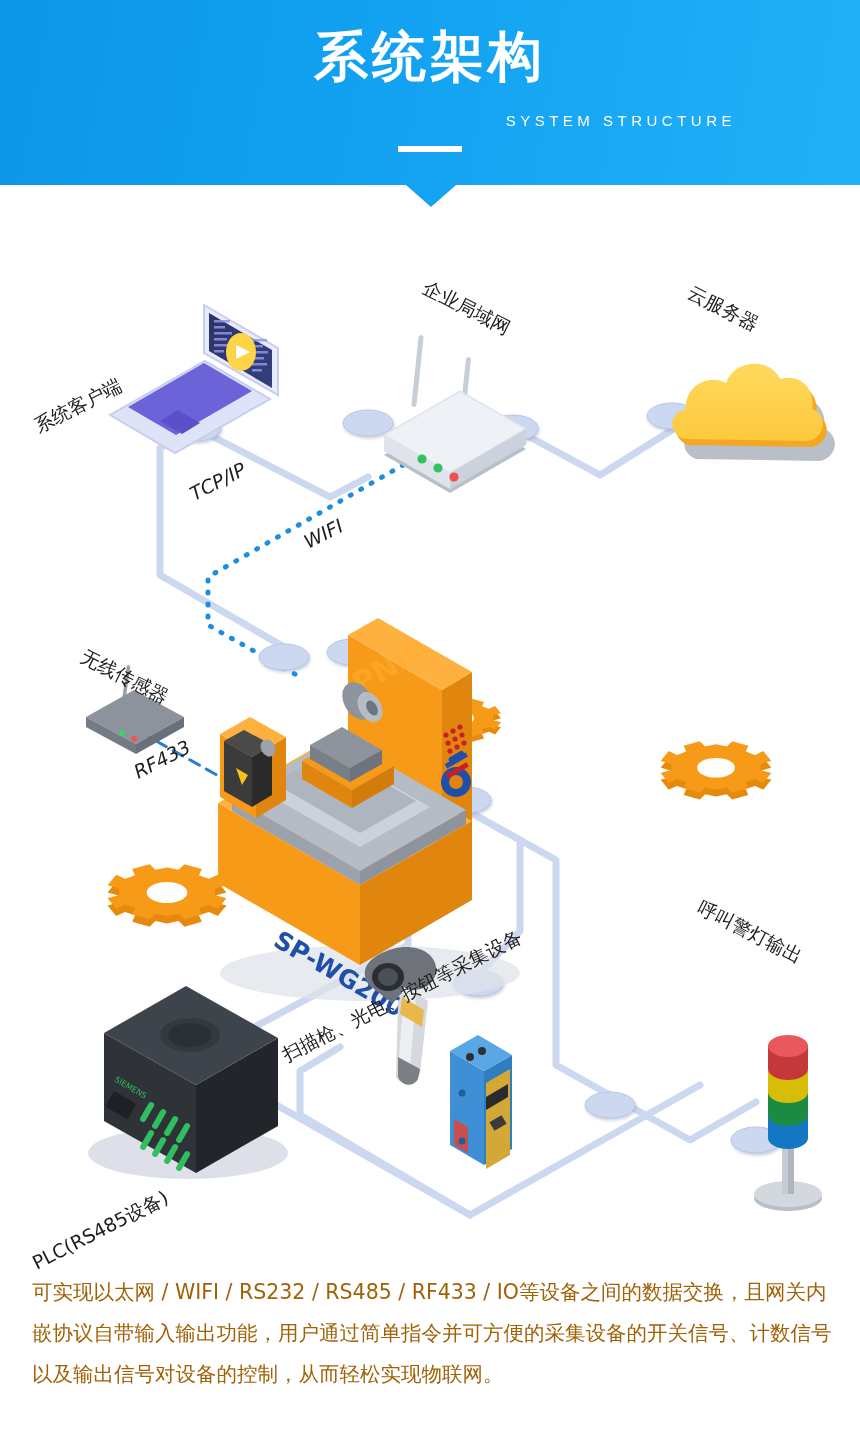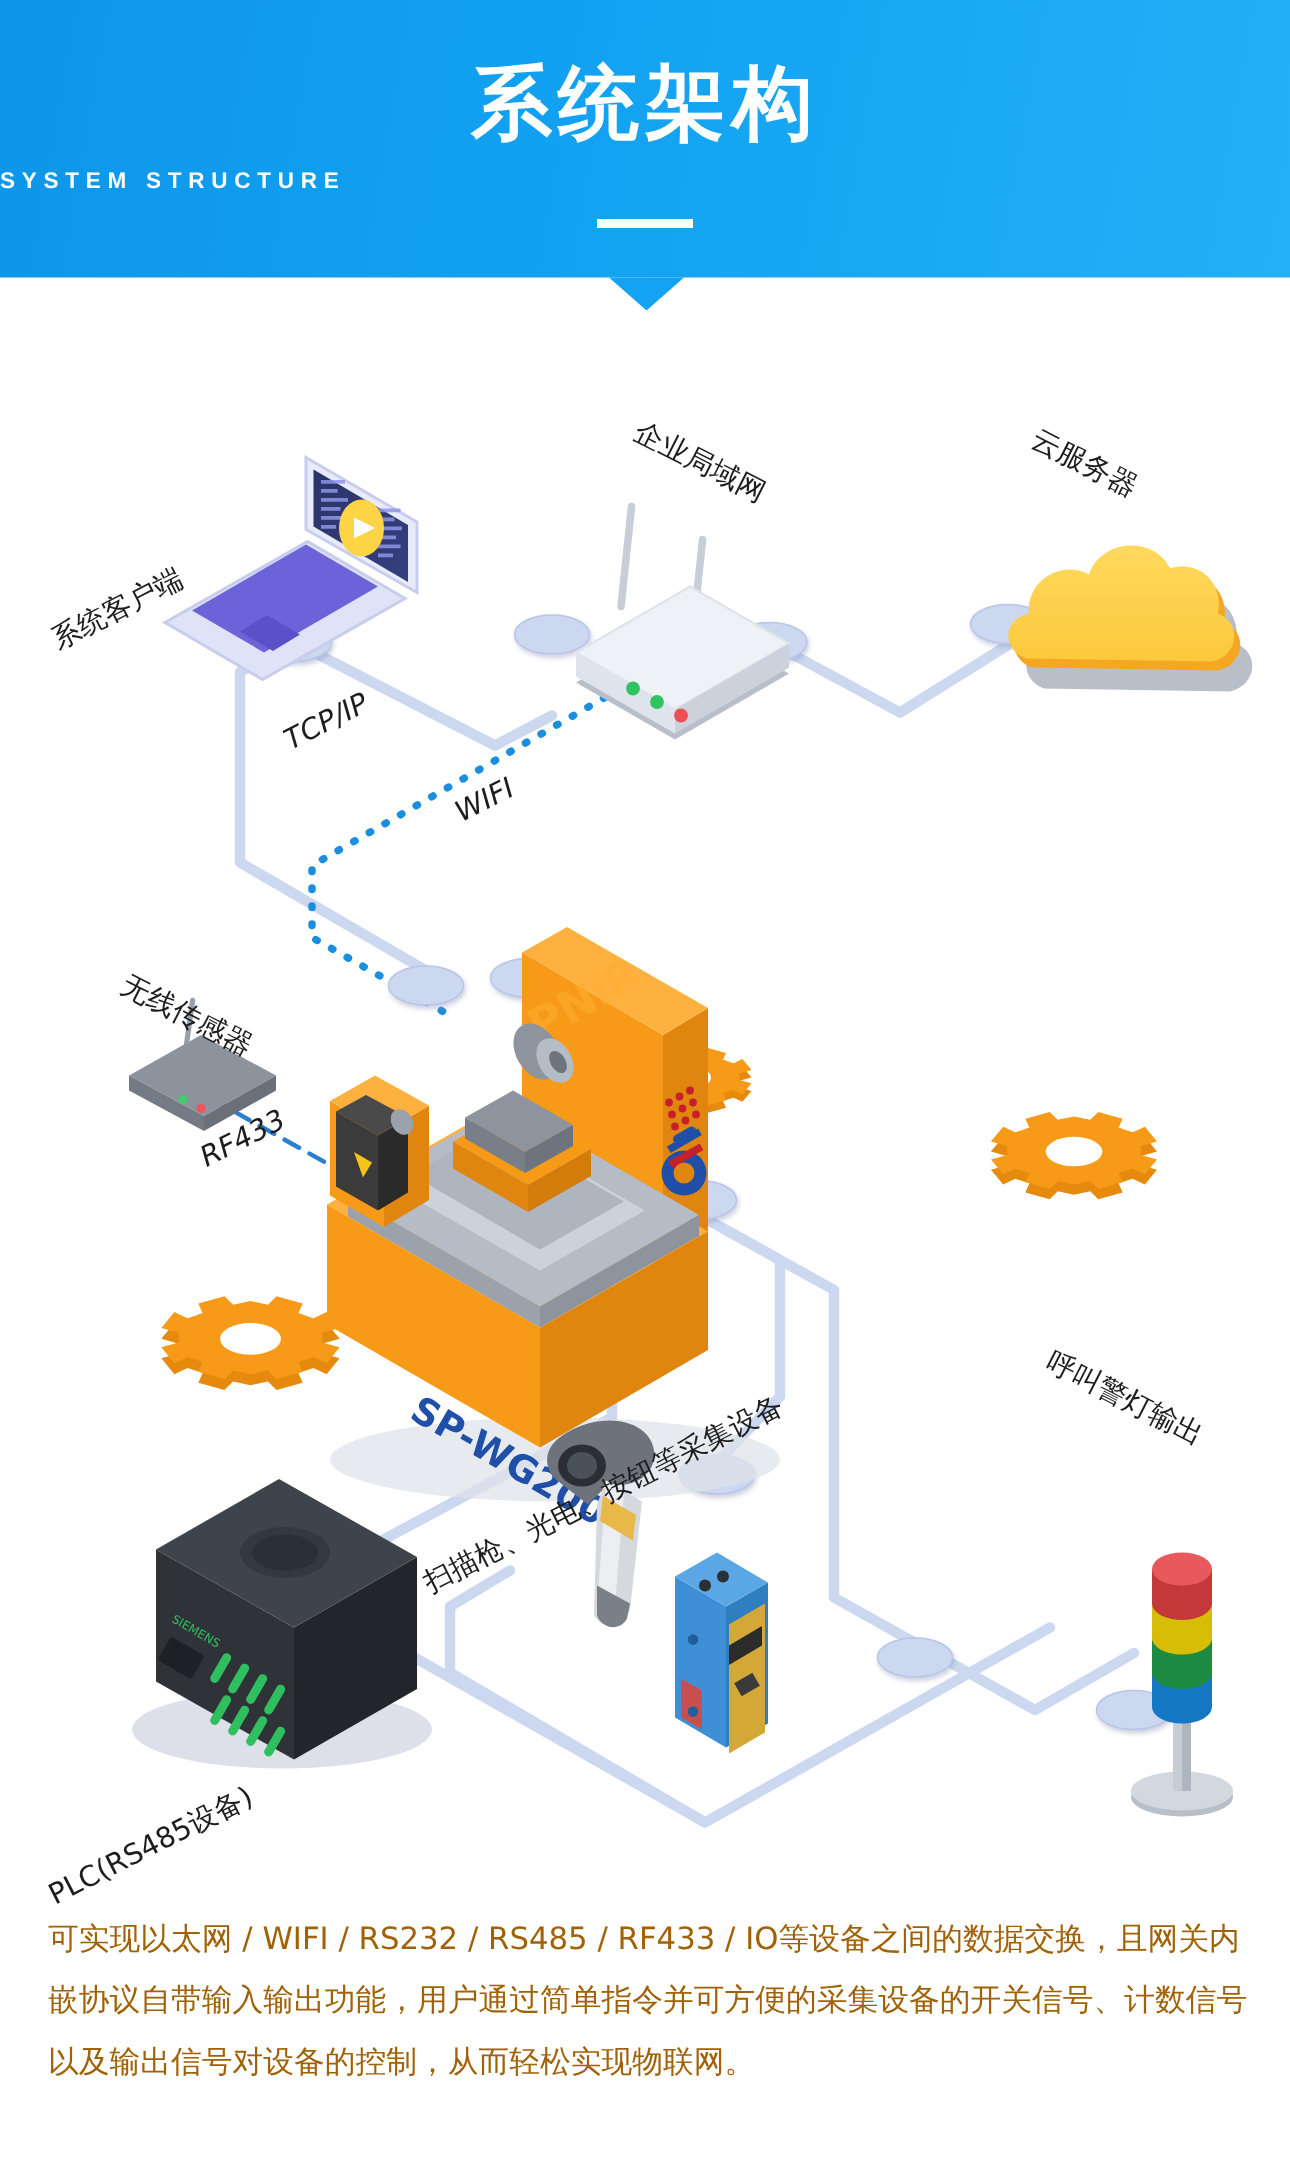--- a/index.html
+++ b/index.html
@@ -4,23 +4,23 @@
 <style>
   html,body{margin:0;padding:0;background:#fff;}
   body{width:860px;height:1451px;position:relative;overflow:hidden;
        font-family:"Liberation Sans","DejaVu Sans",sans-serif;}
 
   
   .header{position:absolute;left:0;top:0;width:860px;height:185px;
           background:linear-gradient(100deg,#0e96e8 0%,#12a2f1 45%,#22b0f7 100%);}
   .header-title{position:absolute;left:0;top:30px;width:860px;text-align:center;
           color:#fff;font-size:54px;font-weight:bold;letter-spacing:4px;
-          font-family:"DejaVu Sans","Liberation Sans",sans-serif;line-height:1;margin-top:12px;}
-  .header-sub{position:absolute;left:0;top:112px;width:736px;text-align:left;
-          color:#fff;font-size:15px;letter-spacing:4.5px;font-weight:700;}
+          font-family:"DejaVu Sans","Liberation Sans",sans-serif;line-height:1;}
+  .header-sub{position:absolute;left:0;top:112px;width:736px;text-align:right;
+          color:#fff;font-size:15px;letter-spacing:4.5px;font-weight:400;}
   .header-rule{position:absolute;left:398px;top:146px;width:64px;height:6px;background:#fff;}
   .header-arrow{position:absolute;left:406px;top:185px;width:0;height:0;
           border-left:25px solid transparent;border-right:25px solid transparent;
           border-top:22px solid #13a3f2;}
 
   
   .stage{position:absolute;left:0;top:185px;width:860px;height:1065px;}
   .stage svg{position:absolute;left:0;top:0;}
 
   

